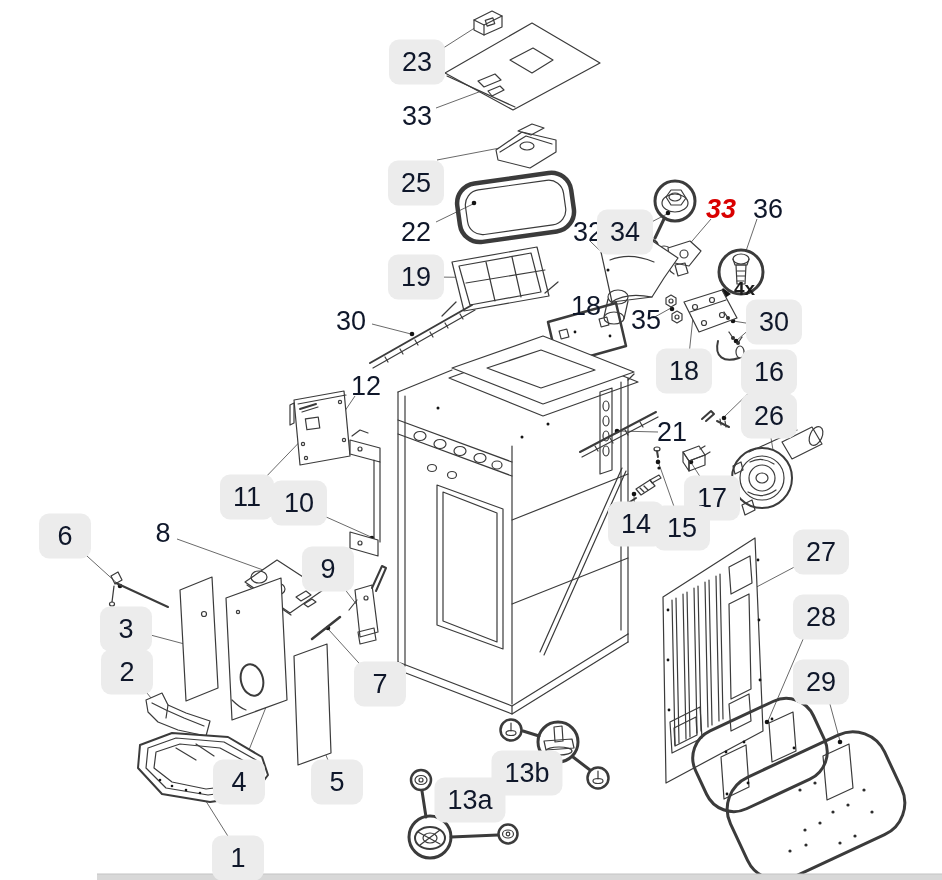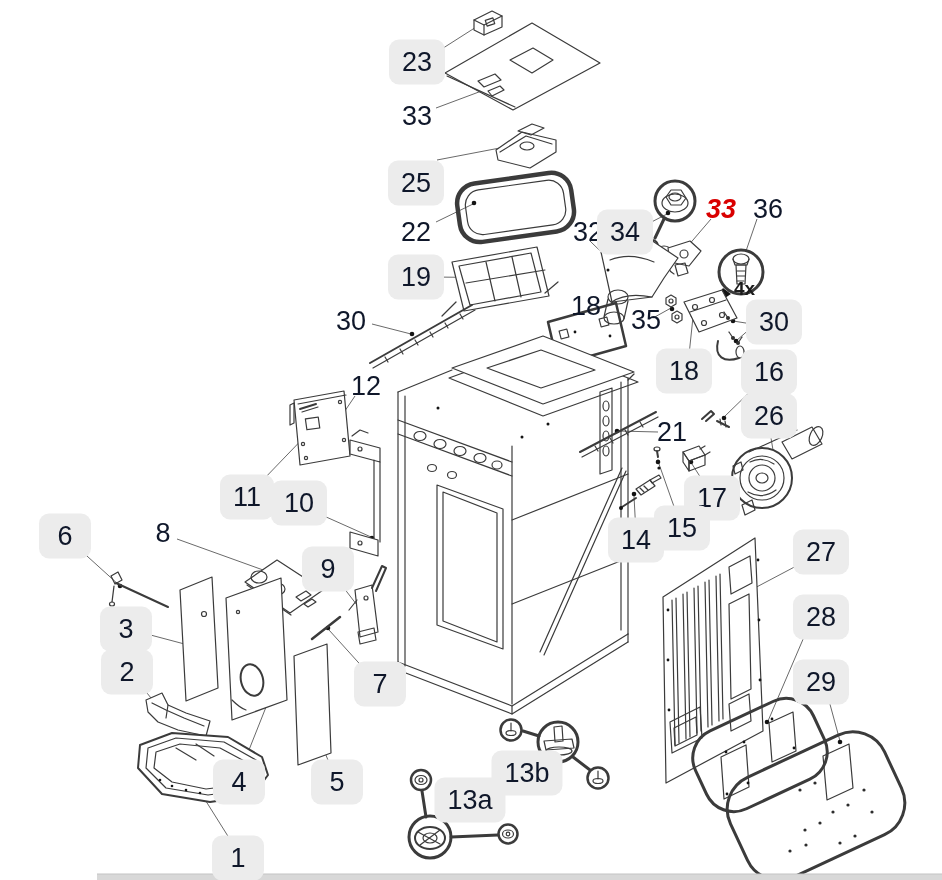--- a/index.html
+++ b/index.html
@@ -528,21 +528,21 @@
   <div class="lbl" style="left:768px;top:209px">36</div>
   <div class="lbl" style="left:586px;top:306px">18</div>
   <div class="lbl" style="left:646px;top:320px">35</div>
   <div class="lbl box" style="left:774px;top:322px">30</div>
   <div class="lbl box" style="left:684px;top:371px">18</div>
   <div class="lbl box" style="left:769px;top:372px">16</div>
   <div class="lbl" style="left:672px;top:432px">21</div>
   <div class="lbl box" style="left:769px;top:416px">26</div>
   <div class="lbl box" style="left:712px;top:498px">17</div>
   <div class="lbl box" style="left:682px;top:528px">15</div>
-  <div class="lbl box" style="left:636px;top:540px">14</div>
+  <div class="lbl box" style="left:636px;top:524px">14</div>
   <div class="lbl" style="left:366px;top:386px">12</div>
   <div class="lbl box" style="left:247px;top:497px">11</div>
   <div class="lbl box" style="left:299px;top:503px">10</div>
   <div class="lbl box" style="left:65px;top:536px">6</div>
   <div class="lbl" style="left:163px;top:533px">8</div>
   <div class="lbl box" style="left:328px;top:569px">9</div>
   <div class="lbl box" style="left:126px;top:629px">3</div>
   <div class="lbl box" style="left:127px;top:672px">2</div>
   <div class="lbl box" style="left:380px;top:684px">7</div>
   <div class="lbl box" style="left:239px;top:782px">4</div>

